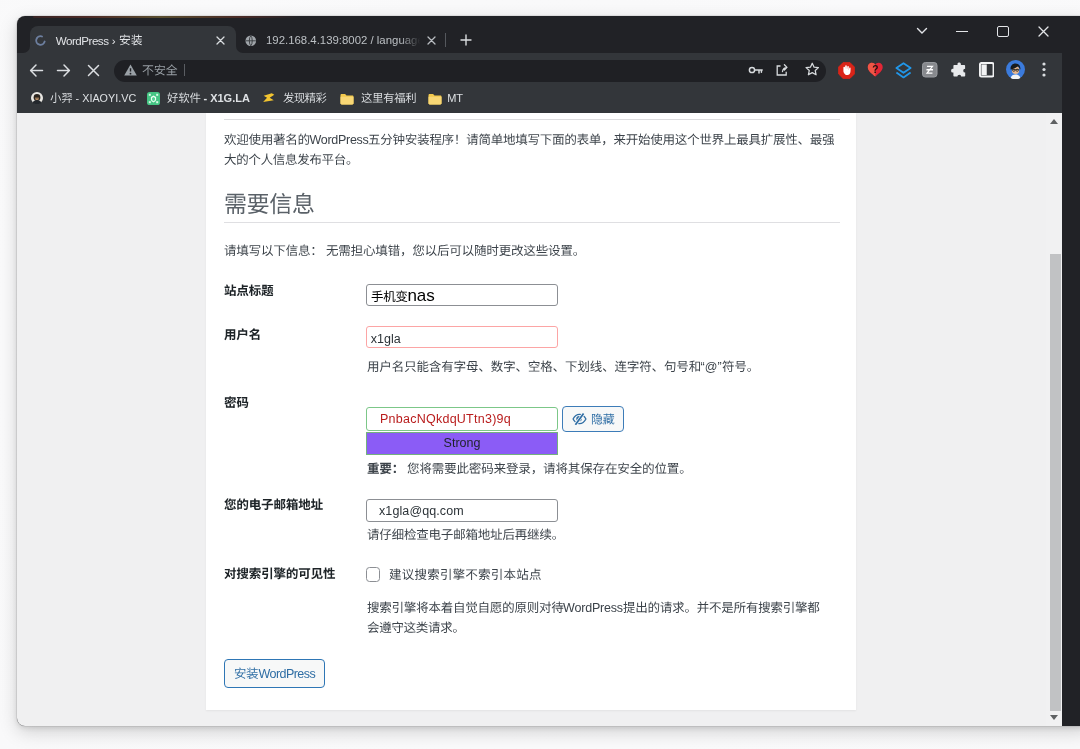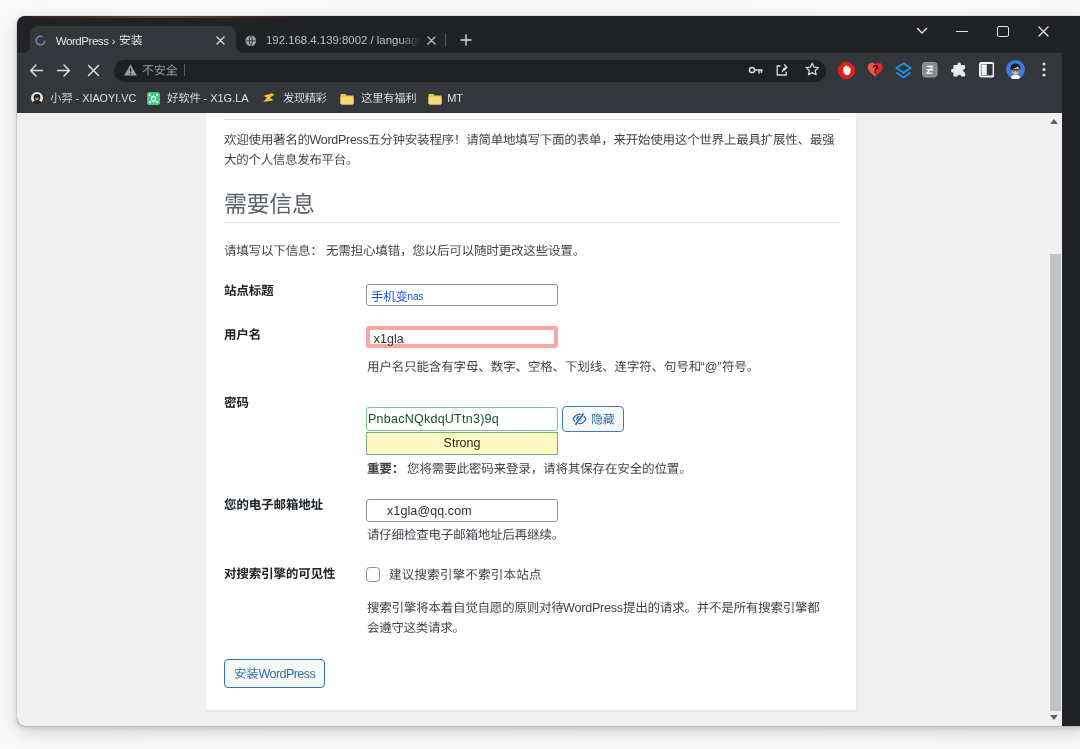--- a/index.html
+++ b/index.html
@@ -321,21 +321,21 @@
         </svg>&nbsp;-&nbsp;XIAOYI.VC</div>
       <svg style="position:absolute;left:129.5px;top:76px" width="13" height="13" viewBox="0 0 13 13">
         <rect width="13" height="13" rx="2.6" fill="#45c584"></rect>
         <rect x="1.8" y="1.8" width="2" height="2" fill="#d7fbe6"></rect>
         <rect x="9.2" y="1.8" width="2" height="2" fill="#d7fbe6"></rect>
         <rect x="1.8" y="9.2" width="2" height="2" fill="#d7fbe6"></rect>
         <rect x="9.2" y="9.2" width="2" height="2" fill="#d7fbe6"></rect>
         <path d="M6.5 3.6l2.6 1.5v2.2c0 1.5-1 2.6-2.6 3.1-1.6-.5-2.6-1.6-2.6-3.1V5.1z" fill="#e9fff2"></path>
         <path d="M6.5 5l1.5.9v1.4c0 .9-.6 1.5-1.5 1.9-.9-.4-1.5-1-1.5-1.9V5.9z" fill="#57d194"></path>
       </svg>
-      <div style="position:absolute;left:149.5px;top:72.8px;font-size:11px;line-height:19px;color:#dee1e4;font-weight:400;white-space:nowrap;"><svg class="ck" style="width:33.9px;height:11.4px;vertical-align:-1.39px" viewBox="0 -440 1485 500">
+      <div style="position:absolute;left:149.5px;top:72.8px;font-size:11px;line-height:19px;color:#dee1e4;font-weight:700;white-space:nowrap;"><svg class="ck" style="width:33.9px;height:11.4px;vertical-align:-1.39px" viewBox="0 -440 1485 500">
           <use href="#r597d" x="0"></use>
           <use href="#r8f6f" x="495"></use>
           <use href="#r4ef6" x="990"></use>
         </svg>&nbsp;-&nbsp;X1G.LA</div>
       <svg style="position:absolute;left:245px;top:76px" width="14" height="13" viewBox="0 0 14 13">
         <path d="M6.5.5L1 7h4L3.8 12.5 12 5.5H7.2L9.5.5z" fill="#f2c430" transform="rotate(32 7 6.5)"></path>
       </svg>
       <div style="position:absolute;left:265.8px;top:72.8px;font-size:11.5px;line-height:19px;color:#dee1e4;font-weight:400;white-space:nowrap;"><svg class="ck" style="width:43.3px;height:11.4px;vertical-align:-1.39px" viewBox="0 -440 1900 500">
           <use href="#r53d1" x="0"></use>
           <use href="#r73b0" x="475"></use>
@@ -460,31 +460,31 @@
           <use href="#r8bbe" x="8883"></use>
           <use href="#r7f6e" x="9376"></use>
           <use href="#r3002" x="9870"></use>
         </svg></div>
       <div style="position:absolute;left:206.7px;top:265px;font-size:12.5px;line-height:20px;color:#1d2327;font-weight:700;white-space:nowrap;"><svg class="ck" style="width:49.5px;height:12.5px;vertical-align:-1.52px" viewBox="0 -440 1980 500">
           <use href="#b7ad9" x="0"></use>
           <use href="#b70b9" x="495"></use>
           <use href="#b6807" x="990"></use>
           <use href="#b9898" x="1485"></use>
         </svg></div>
-      <div style="position:absolute;left:349px;top:267.5px;width:192px;height:22.5px;border:1px solid #8c8f94;border-radius:3px;background:#fff;box-sizing:border-box;display:flex;align-items:center;padding-left:3.8px;padding-top:3px;font-size:10px;color:#1d4ed8;white-space:nowrap"><svg class="ck" style="width:36.6px;height:12.5px;vertical-align:-1.52px" viewBox="0 -440 1464 500">
+      <div style="position:absolute;left:349px;top:267.5px;width:192px;height:22.5px;border:1px solid #8c8f94;border-radius:3px;background:#fff;box-sizing:border-box;display:flex;align-items:center;padding-left:3.8px;padding-top:3px;font-size:17px;color:#000000;white-space:nowrap"><svg class="ck" style="width:36.6px;height:12.5px;vertical-align:-1.52px" viewBox="0 -440 1464 500">
           <use href="#r624b" x="0"></use>
           <use href="#r673a" x="488"></use>
           <use href="#r53d8" x="976"></use>
         </svg>nas</div>
       <div style="position:absolute;left:206.7px;top:309.4px;font-size:12.5px;line-height:20px;color:#1d2327;font-weight:700;white-space:nowrap;"><svg class="ck" style="width:37.1px;height:12.5px;vertical-align:-1.52px" viewBox="0 -440 1485 500">
           <use href="#b7528" x="0"></use>
           <use href="#b6237" x="495"></use>
           <use href="#b540d" x="990"></use>
         </svg></div>
-      <div style="position:absolute;left:349px;top:309.5px;width:192px;height:22.5px;border:4px solid #fca5a5;border-radius:3px;background:#fff;box-sizing:border-box;display:flex;align-items:center;padding-left:3.8px;padding-top:5px;font-size:12.5px;color:#2c3338;white-space:nowrap">x1gla</div>
+      <div style="position:absolute;left:349px;top:309.5px;width:192px;height:22.5px;border:1px solid #fca5a5;border-radius:3px;background:#fff;box-sizing:border-box;display:flex;align-items:center;padding-left:3.8px;padding-top:5px;font-size:12.5px;color:#2c3338;white-space:nowrap">x1gla</div>
       <div style="position:absolute;left:349.5px;top:340.7px;font-size:12.5px;line-height:20px;color:#3c434a;font-weight:400;white-space:nowrap;"><svg class="ck" style="width:334.1px;height:12.5px;vertical-align:-1.52px" viewBox="0 -440 13365 500">
           <use href="#r7528" x="0"></use>
           <use href="#r6237" x="495"></use>
           <use href="#r540d" x="990"></use>
           <use href="#r53ea" x="1485"></use>
           <use href="#r80fd" x="1980"></use>
           <use href="#r542b" x="2475"></use>
           <use href="#r6709" x="2970"></use>
           <use href="#r5b57" x="3465"></use>
           <use href="#r6bcd" x="3960"></use>
@@ -508,36 +508,36 @@
           <use href="#r548c" x="12870"></use>
         </svg>“@”<svg class="ck" style="width:37.1px;height:12.5px;vertical-align:-1.52px" viewBox="0 -440 1485 500">
           <use href="#r7b26" x="0"></use>
           <use href="#r53f7" x="495"></use>
           <use href="#r3002" x="990"></use>
         </svg></div>
       <div style="position:absolute;left:206.7px;top:377.2px;font-size:12.5px;line-height:20px;color:#1d2327;font-weight:700;white-space:nowrap;"><svg class="ck" style="width:24.8px;height:12.5px;vertical-align:-1.52px" viewBox="0 -440 990 500">
           <use href="#b5bc6" x="0"></use>
           <use href="#b7801" x="495"></use>
         </svg></div>
-      <div style="position:absolute;left:349px;top:390.5px;width:192px;height:24px;border:1.5px solid #7cc788;border-radius:3px;background:#fff;box-sizing:border-box;display:flex;align-items:center;padding-left:1px;padding-top:1.5px;font-size:12.5px;color:#14532d;white-space:nowrap">
+      <div style="position:absolute;left:349px;top:390.5px;width:192px;height:24px;border:1.5px solid #7cc788;border-radius:3px;background:#fff;box-sizing:border-box;display:flex;align-items:center;padding-left:13px;padding-top:1.5px;font-size:12.5px;color:#b91c1c;white-space:nowrap">
         <span style="letter-spacing:.25px">PnbacNQkdqUTtn3)9q</span>
       </div>
       <div style="position:absolute;left:545.3px;top:390.3px;width:62.2px;height:25.7px;border:1.4px solid #3d7cb8;border-radius:4px;background:#f7f8f8;box-sizing:border-box;display:flex;align-items:center;justify-content:center;color:#2e6da4">
         <svg width="15" height="12" viewBox="0 0 14 11" style="margin-right:3.5px">
           <path d="M1 5.5C2.5 2.6 4.6 1.2 7 1.2s4.5 1.4 6 4.3c-1.5 2.9-3.6 4.3-6 4.3S2.5 8.4 1 5.5z" fill="none" stroke="#2e6da4" stroke-width="1.2"></path>
           <circle cx="6.6" cy="5.2" r="2.6" fill="#2e6da4"></circle>
           <path d="M3.2 10.9L10.8.4" stroke="#f7f8f8" stroke-width="3"></path>
           <path d="M3.2 10.9L10.8.4" stroke="#2e6da4" stroke-width="1.6"></path>
         </svg>
         <svg class="ck" style="width:23.5px;height:12.0px;vertical-align:-1.46px" viewBox="0 -440 980 500">
           <use href="#r9690" x="0"></use>
           <use href="#r85cf" x="490"></use>
         </svg>
       </div>
-      <div style="position:absolute;left:349px;top:415.5px;width:192px;height:23px;background:#fef9c3;border:1px solid #74b17e;box-sizing:border-box;display:flex;align-items:center;justify-content:center;font-size:12.5px;color:#1d2327">Strong</div>
+      <div style="position:absolute;left:349px;top:415.5px;width:192px;height:23px;background:#8b5cf6;border:1px solid #74b17e;box-sizing:border-box;display:flex;align-items:center;justify-content:center;font-size:12.5px;color:#1d2327">Strong</div>
       <div style="position:absolute;left:349.5px;top:442.9px;font-size:12.5px;line-height:20px;color:#3c434a;font-weight:400;white-space:nowrap;"><svg class="ck" style="width:37.1px;height:12.5px;vertical-align:-1.52px" viewBox="0 -440 1485 500">
           <use href="#b91cd" x="0"></use>
           <use href="#b8981" x="495"></use>
           <use href="#bff1a" x="990"></use>
         </svg>&nbsp;<svg class="ck" style="width:284.6px;height:12.5px;vertical-align:-1.52px" viewBox="0 -440 11385 500">
           <use href="#r60a8" x="0"></use>
           <use href="#r5c06" x="495"></use>
           <use href="#r9700" x="990"></use>
           <use href="#r8981" x="1485"></use>
           <use href="#r6b64" x="1980"></use>
@@ -563,21 +563,21 @@
       <div style="position:absolute;left:206.7px;top:478.9px;font-size:12.5px;line-height:20px;color:#1d2327;font-weight:700;white-space:nowrap;"><svg class="ck" style="width:99.0px;height:12.5px;vertical-align:-1.52px" viewBox="0 -440 3960 500">
           <use href="#b60a8" x="0"></use>
           <use href="#b7684" x="495"></use>
           <use href="#b7535" x="990"></use>
           <use href="#b5b50" x="1485"></use>
           <use href="#b90ae" x="1980"></use>
           <use href="#b7bb1" x="2475"></use>
           <use href="#b5730" x="2970"></use>
           <use href="#b5740" x="3465"></use>
         </svg></div>
-      <div style="position:absolute;left:349px;top:482.5px;width:192px;height:23px;border:1px solid #8c8f94;border-radius:3px;background:#fff;box-sizing:border-box;display:flex;align-items:center;padding-left:20px;padding-top:1.5px;font-size:12.5px;color:#2c3338;white-space:nowrap">
+      <div style="position:absolute;left:349px;top:482.5px;width:192px;height:23px;border:1px solid #8c8f94;border-radius:3px;background:#fff;box-sizing:border-box;display:flex;align-items:center;padding-left:12px;padding-top:1.5px;font-size:12.5px;color:#2c3338;white-space:nowrap">
         <span style="letter-spacing:.1px">x1gla@qq.com</span>
       </div>
       <div style="position:absolute;left:349.5px;top:508.9px;font-size:12.5px;line-height:20px;color:#3c434a;font-weight:400;white-space:nowrap;"><svg class="ck" style="width:197.0px;height:12.5px;vertical-align:-1.52px" viewBox="0 -440 7880 500">
           <use href="#r8bf7" x="0"></use>
           <use href="#r4ed4" x="492"></use>
           <use href="#r7ec6" x="985"></use>
           <use href="#r68c0" x="1478"></use>
           <use href="#r67e5" x="1970"></use>
           <use href="#r7535" x="2462"></use>
           <use href="#r5b50" x="2955"></use>

